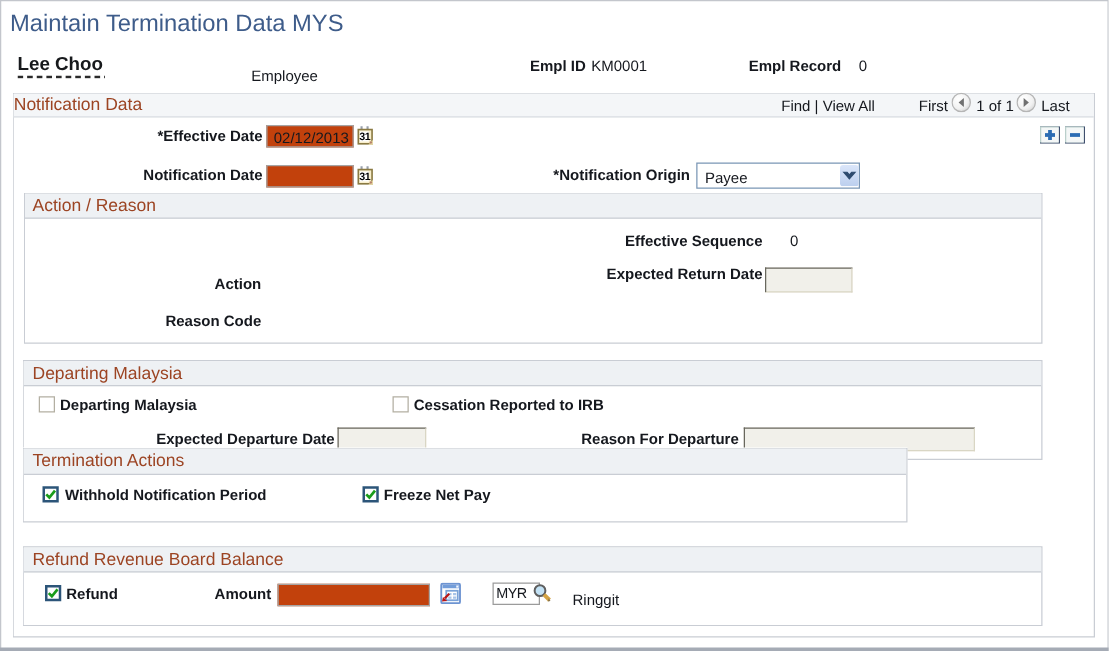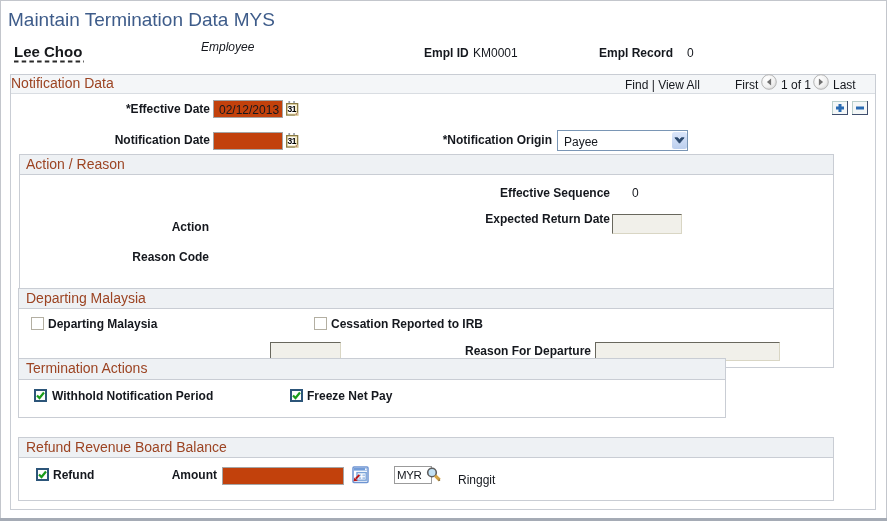--- a/index.html
+++ b/index.html
@@ -28,21 +28,21 @@
 </head>
 <body>
 <div id="page">
 
   <div class="abs" style="left:8px;top:9px;font-size:19px;color:#3e5c8a;">Maintain Termination Data MYS</div>
 
   <div class="abs" style="left:14px;top:43px;font-size:15px;font-weight:bold;color:#17191c;">Lee&nbsp;Choo</div>
   <svg class="abs" style="left:14px;top:60px;" width="70" height="3" viewBox="0 0 70 3">
       <line x1="0" y1="1.5" x2="70" y2="1.5" stroke="#2a2a2a" stroke-width="2" stroke-dasharray="4.5,3.2"></line>
     </svg>
-  <div class="txt" style="left:201px;top:40px;font-style:italic;">Employee</div>
+  <div class="txt" style="left:201px;top:54px;">Employee</div>
   <div class="lbl" style="left:424px;top:46px;">Empl ID</div>
   <div class="txt" style="left:473px;top:46px;">KM0001</div>
   <div class="lbl" style="left:599px;top:46px;">Empl Record</div>
   <div class="txt" style="left:687px;top:46px;">0</div>
 
   <div class="box" style="left:10px;top:74px;width:866px;height:436px;">
     <div class="bhdr" style="height:18px;background:#f4f6f8;border-bottom:1px solid #d9dde2;"></div>
     <div class="rust" style="left:1px;top:1px;">Notification Data</div>
     <div class="txt" style="left:615px;top:4px;">Find | View All</div>
     <div class="txt" style="left:725px;top:4px;">First</div>
@@ -111,38 +111,39 @@
             <linearGradient id="ddg" x1="0" y1="0" x2="0" y2="1">
           <stop offset="0%" stop-color="#dbe6fa"></stop>
               <stop offset="100%" stop-color="#bccfee"></stop>
             </linearGradient>
           </defs>
         <rect x="0" y="0" width="15" height="17" rx="2.5" fill="url(#ddg)"></rect>
         <path d="M2.9 5.8 L7.5 11.2 L12.1 5.8 L9.3 5.8 L7.5 7.9 L5.7 5.8 Z" fill="#2d4a6e" stroke="#2d4a6e" stroke-width="0.9"></path>
       </svg>
     </div>
 
-    <div class="box" style="left:9px;top:80px;width:815px;height:154px;">
+    <div class="box" style="left:9px;top:80px;width:815px;height:121px;">
       <div class="bhdr"></div>
       <div class="rust" style="left:7px;top:2px;">Action / Reason</div>
       <div class="lbl" style="left:441px;top:32px;width:150px;text-align:right;">Effective Sequence</div>
       <div class="txt" style="left:613px;top:32px;">0</div>
       <div class="lbl" style="left:50px;top:66px;width:140px;text-align:right;">Action</div>
       <div class="lbl" style="left:441px;top:58px;width:150px;text-align:right;">Expected Return Date</div>
       <div class="dis" style="left:593px;top:60px;width:70px;height:20px;"></div>
       <div class="lbl" style="left:50px;top:96px;width:140px;text-align:right;">Reason Code</div>
     </div>
 
     <div class="box" style="left:8px;top:214px;width:816px;height:80px;">
       <div class="bhdr"></div>
       <div class="rust" style="left:8px;top:2px;">Departing Malaysia</div>
       <div class="cb" style="left:13px;top:29px;"></div>
       <div class="lbl" style="left:30px;top:29px;">Departing Malaysia</div>
       <div class="cb" style="left:296px;top:29px;"></div>
       <div class="lbl" style="left:313px;top:29px;">Cessation Reported to IRB</div>
+      <div class="lbl" style="left:107px;top:56px;width:140px;text-align:right;">Expected Departure Date</div>
       <div class="dis" style="left:252px;top:54px;width:71px;height:18px;"></div>
       <div class="lbl" style="left:433px;top:56px;width:140px;text-align:right;">Reason For Departure</div>
       <div class="dis" style="left:577px;top:54px;width:185px;height:19px;"></div>
     </div>
 
     <div class="box" style="left:8px;top:284px;width:708px;height:60px;">
       <div class="bhdr" style="height:20px;"></div>
       <div class="rust" style="left:8px;top:2px;">Termination Actions</div>
       <div class="cbc" style="left:16px;top:31px;">
           <svg style="position:absolute;left:0;top:0;" width="9" height="9" viewBox="0 0 9 9">

